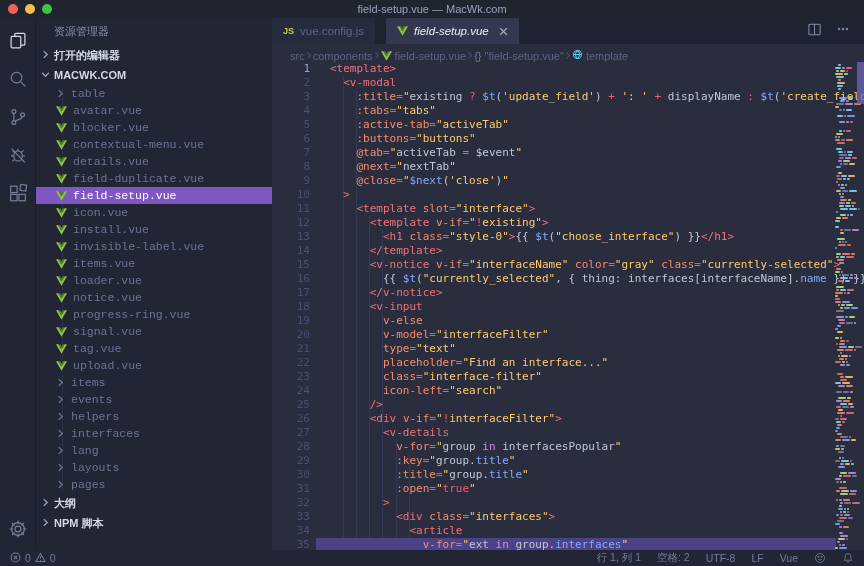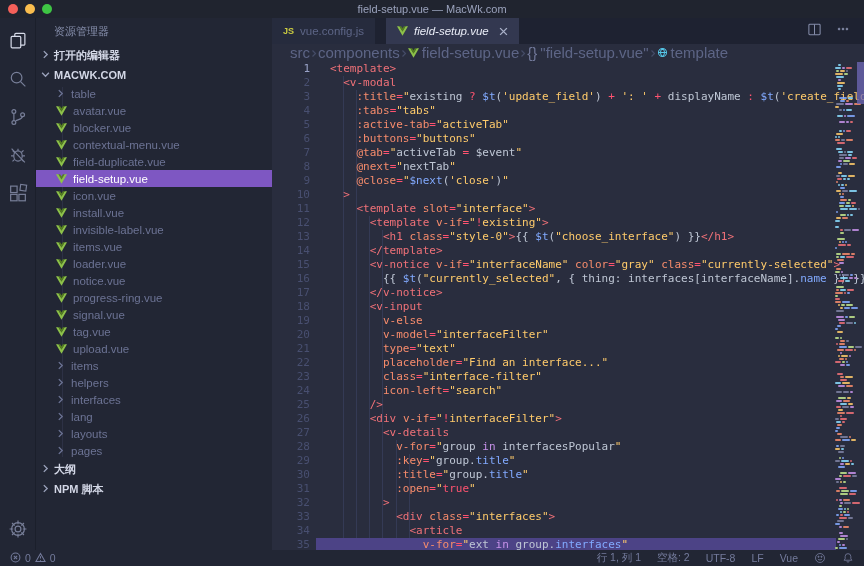--- a/index.html
+++ b/index.html
@@ -21,38 +21,38 @@
   .ab-ic.active { color:#d8dcea; }
   .ab-ic svg { stroke:currentColor; fill:none; stroke-width:1.3; width:22px; height:22px; }
   .ab-gear { margin-top:auto; margin-bottom:10px; }
 
   .sidebar { width:236px; background:#222634; flex:none; font-size:11.5px; color:#6c7394; overflow:hidden; display:flex; flex-direction:column; }
   .sb-title { height:27px; line-height:27px; padding-left:18px; font-size:11px; color:#858daa; }
   .sec-row { display:flex; align-items:center; height:20px; padding-left:5px; gap:4px; color:#d3d7e6; font-weight:bold; font-size:11px; cursor:pointer; flex:none; }
   .sec-row svg { stroke:#9aa1ba; fill:none; stroke-width:1.2; }
   .tree { position:relative; flex:none; }
   .tree::before { content:""; position:absolute; left:26px; top:2px; bottom:2px; width:1px; background:#2d3145; }
-  .t-row { height:17px; display:flex; align-items:center; padding-left:20px; gap:6px; cursor:pointer; white-space:nowrap; position:relative; }
+  .t-row { height:17px; display:flex; align-items:center; padding-left:20px; gap:6px; cursor:pointer; white-space:nowrap; position:relative;font-family:Liberation Mono, monospace; }
   .t-row.selected { background:#7e57c2; color:#ffffff; }
   .t-row .chev { display:flex; width:9px; color:#6c7394; }
   .t-row svg.chev-svg { stroke:currentColor; fill:none; stroke-width:1.2; }
   .vue-ic { display:flex; width:11px; height:10px; flex:none; }
 
   .editor { flex:1; min-width:0; display:flex; flex-direction:column; background:#292d3e; }
   .tabbar { height:26px; background:#1e2231; display:flex; align-items:stretch; flex:none; }
   .tabs { display:flex; }
   .tab { display:flex; align-items:center; gap:6px; padding:0 11px; font-size:11.5px; color:#5d6586; background:#262b3d; cursor:pointer; white-space:nowrap; }
   .tab.active { background:#333850; color:#e9ecf6; font-style:italic; margin-left:11px; }
   .tab .jsbadge { color:#cbcb41; font-weight:bold; font-size:9px; font-style:normal; }
   .tab .close { display:flex; margin-left:4px; }
   .tab .close svg { stroke:#aab1c9; stroke-width:1.2; }
   .tab-actions { margin-left:auto; display:flex; align-items:center; gap:14px; padding-right:14px; color:#858daa; }
   .tab-actions svg { stroke:currentColor; fill:none; stroke-width:1.1; cursor:pointer; }
 
-  .breadcrumb { height:18px; display:flex; align-items:flex-start; padding-left:18px; font-size:15px; color:#5d6586; flex:none; white-space:nowrap; }
+  .breadcrumb { height:18px; display:flex; align-items:flex-end; padding-left:18px; font-size:11px; color:#5d6586; flex:none; white-space:nowrap; }
   .bc-item { display:flex; align-items:center; gap:3px; cursor:pointer; }
   .bc-sep svg { stroke:#454c68; fill:none; stroke-width:1.2; }
   .bc-braces { color:#717899; }
   .bc-sym svg { stroke:#56c7e8; fill:none; stroke-width:1.1; }
 
   
   .code-wrap { position:relative; flex:1; overflow:hidden; font-family:"DejaVu Sans Mono", monospace; font-size:11px; line-height:14px; }
   .iguide { position:absolute; width:1px; background:#343a55; bottom:0; z-index:0; }
   .code-line { display:flex; height:14px; white-space:pre; position:relative; z-index:1; }
   .ln { width:38px; flex:none; text-align:right; color:#484f70; user-select:none; }
@@ -181,20 +181,29 @@
           </span>
           <span>contextual-menu.vue</span>
         </div>
         <div class="t-row">
           <span class="vue-ic">
             <svg width="11" height="10" viewBox="0 0 12 10.4">
               <path fill="#8dc149" d="M0 0h2.6L6 5.7 9.4 0H12L6 10.4z"></path>
               <path fill="#55801f" d="M2.6 0h1.9L6 2.4 7.5 0h1.9L6 5.7z"></path>
             </svg>
           </span>
+          <span>details.vue</span>
+        </div>
+        <div class="t-row">
+          <span class="vue-ic">
+            <svg width="11" height="10" viewBox="0 0 12 10.4">
+              <path fill="#8dc149" d="M0 0h2.6L6 5.7 9.4 0H12L6 10.4z"></path>
+              <path fill="#55801f" d="M2.6 0h1.9L6 2.4 7.5 0h1.9L6 5.7z"></path>
+            </svg>
+          </span>
           <span>field-duplicate.vue</span>
         </div>
         <div class="t-row selected">
           <span class="vue-ic">
             <svg width="11" height="10" viewBox="0 0 12 10.4">
               <path fill="#8dc149" d="M0 0h2.6L6 5.7 9.4 0H12L6 10.4z"></path>
               <path fill="#55801f" d="M2.6 0h1.9L6 2.4 7.5 0h1.9L6 5.7z"></path>
             </svg>
           </span>
           <span>field-setup.vue</span>
@@ -289,20 +298,28 @@
           </span>
           <span>upload.vue</span>
         </div>
         <div class="t-row">
           <span class="chev">
             <svg class="chev-svg" width="9" height="9" viewBox="0 0 8 8">
               <path d="M2.5 1l3 3-3 3"></path>
             </svg>
           </span>
           <span>items</span>
+        </div>
+        <div class="t-row">
+          <span class="chev">
+            <svg class="chev-svg" width="9" height="9" viewBox="0 0 8 8">
+              <path d="M2.5 1l3 3-3 3"></path>
+            </svg>
+          </span>
+          <span>events</span>
         </div>
         <div class="t-row">
           <span class="chev">
             <svg class="chev-svg" width="9" height="9" viewBox="0 0 8 8">
               <path d="M2.5 1l3 3-3 3"></path>
             </svg>
           </span>
           <span>helpers</span>
         </div>
         <div class="t-row">

